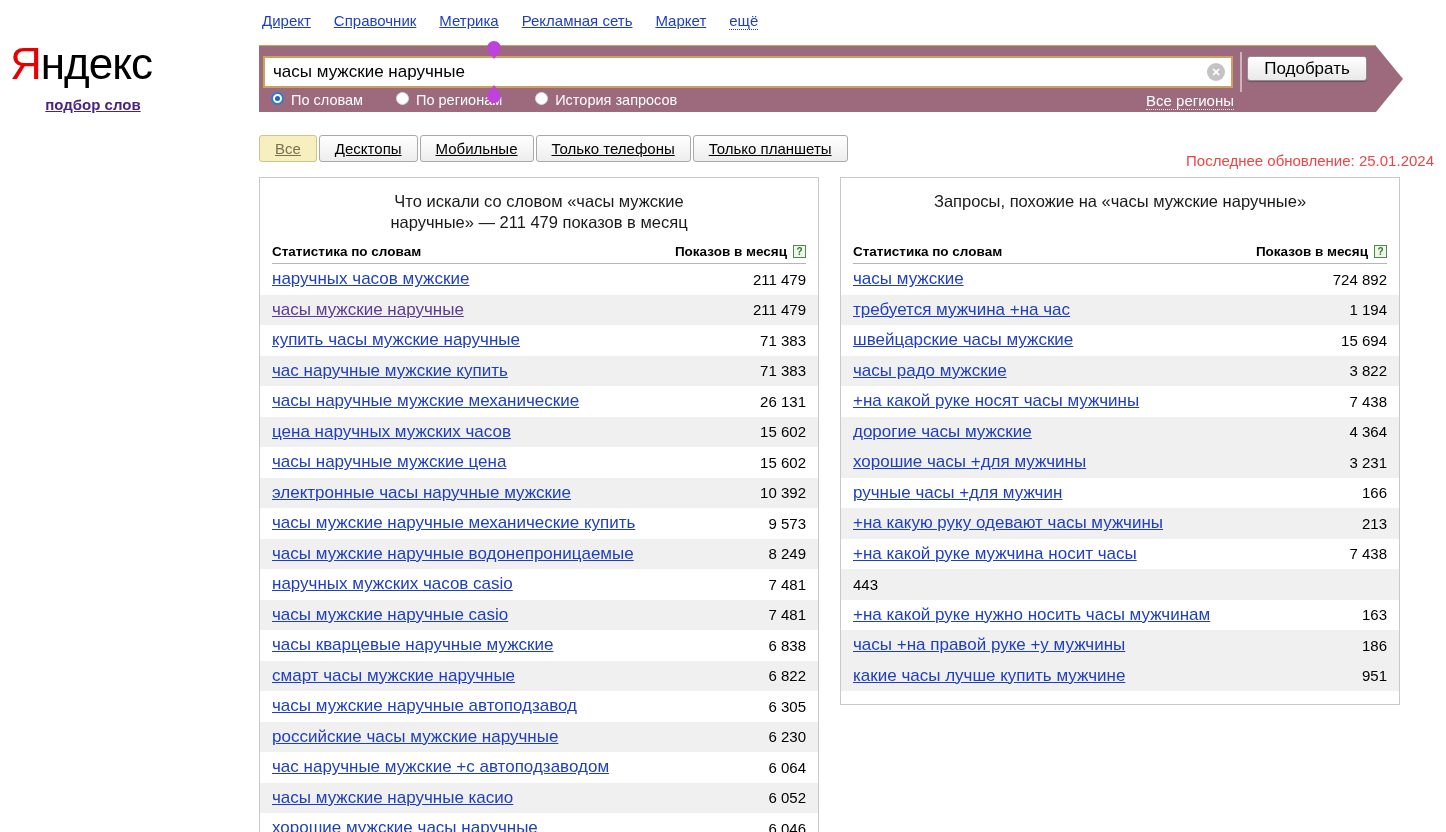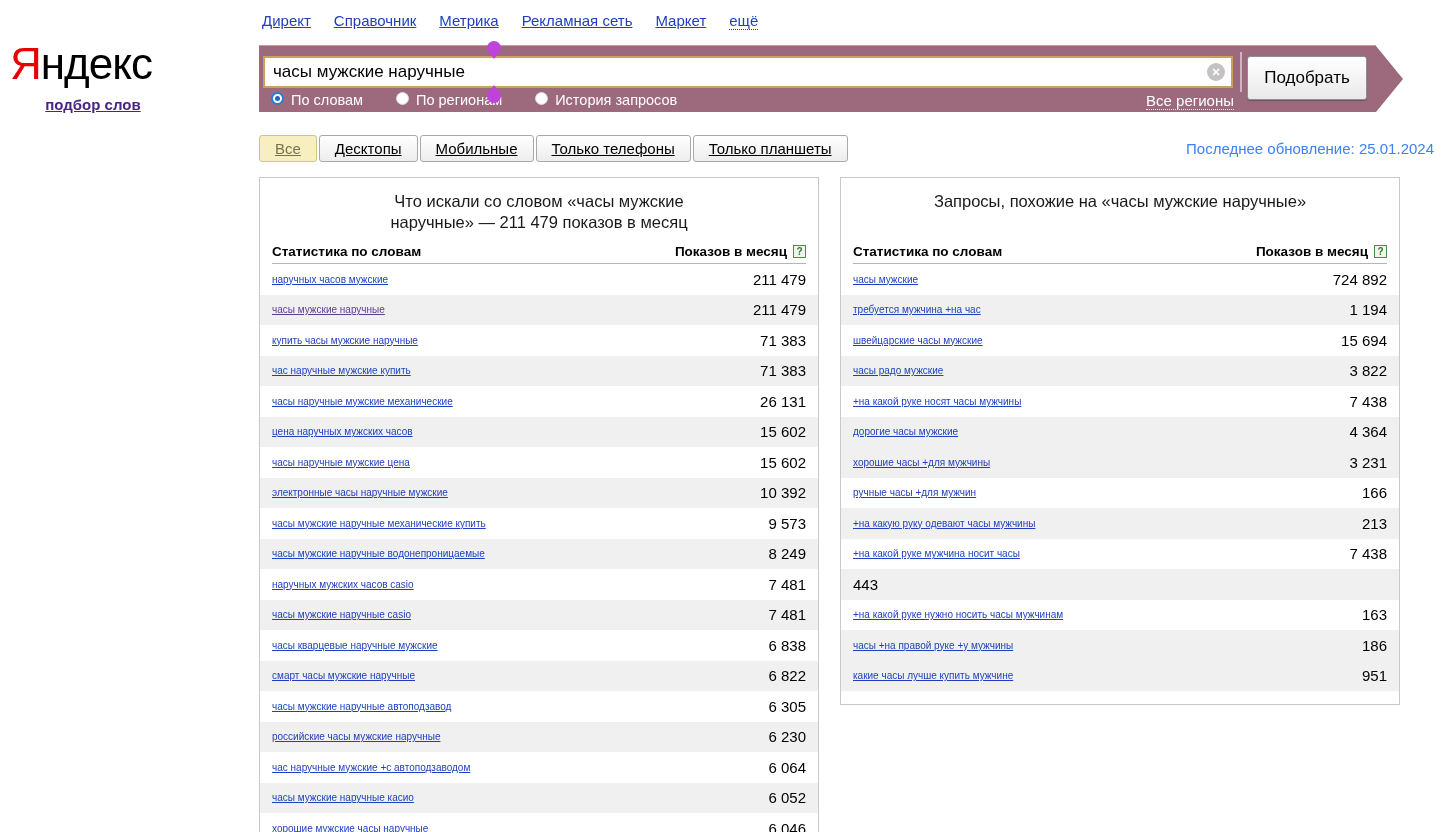--- a/index.html
+++ b/index.html
@@ -28,21 +28,21 @@
   .search-bar::after { content:""; position:absolute; right:-27px; top:0;
                 border-top:33.5px solid transparent; border-bottom:33.5px solid transparent;
                 border-left:27px solid var(--maroon); }
   .query-wrap { position:absolute; left:4px; top:10px; width:970px; height:32px; }
   .query-input { width:100%; height:100%; border:2px solid var(--tan); font-family:"Liberation Sans",sans-serif;
                 font-size:17px; padding:0 30px 0 8px; color:#000; outline:none; }
   .clear-btn { position:absolute; right:8px; top:7px; width:18px; height:18px; border-radius:50%;
                background:#c3c3c3; color:#fff; font-size:11px; font-weight:bold; text-align:center;
                line-height:18px; cursor:pointer; }
   .bar-sep { position:absolute; left:981px; top:6px; width:2px; height:40px; background:#cdb4bd; }
-  .submit-btn { position:absolute; left:988px; top:10px; width:120px; height:44px;
+  .submit-btn { position:absolute; left:988px; top:10px; width:120px; height:25px;
                 background:linear-gradient(#ffffff,#e9e9e9); border:1px solid #8f8f8f; border-radius:3px;
                 font-family:"Liberation Sans",sans-serif; font-size:17px; color:#000; cursor:pointer;
                 box-shadow:0 1px 1px rgba(0,0,0,.25); }
   .modes { position:absolute; left:12px; top:46px; display:flex; gap:33px; align-items:center; }
   .mode { display:flex; gap:7px; color:#fff; font-size:14.5px; cursor:pointer; }
   .radio { width:13px; height:13px; border-radius:50%; background:#fff; border:1px solid #d7d7d7; position:relative; }
   .radio.selected { border:2px solid #2a7fd4; }
   .radio.selected::after { content:""; position:absolute; left:2px; top:2px; width:5px; height:5px;
                 border-radius:50%; background:#1a66c0; }
   .regions-link { position:absolute; right:142px; top:46px; color:#fff; font-size:15px;
@@ -58,36 +58,36 @@
   .marker-bottom::before { content:""; position:absolute; left:2px; bottom:11px;
                 border-left:5px solid transparent; border-right:5px solid transparent;
                 border-bottom:7px solid var(--marker); }
 
   
   .tabs { position:absolute; left:259px; top:135px; display:flex; gap:2px; }
   .tab { height:27px; padding:0 15px; font-family:"Liberation Sans",sans-serif; font-size:15px;
          background:linear-gradient(#ffffff,#ededed); border:1px solid #a9a9a9; border-radius:3px;
          color:#000; cursor:pointer;text-decoration:underline; }
   .tab.selected { background:var(--tab-selected-bg); border-color:#cfc48a; color:#76714f; }
-  .last-update { position:absolute; right:12px; top:140px; font-size:15px; color:#3b82f6; }
+  .last-update { position:absolute; right:12px; top:152px; font-size:15px; color:#ef4444; }
 
   
   .panel { position:absolute; top:177px; width:560px; background:#fff; border:1px solid #c9c9c9; }
   .panel.left { left:259px; height:700px; }
   .panel.right { left:840px; padding-bottom:13px; }
   .title-box { height:42px; margin-top:13px; text-align:center; font-size:16.5px; line-height:21px; color:#1a1a1a; }
   .t-head { display:flex; justify-content:space-between; align-items:flex-end;
             margin:11px 12px 0 12px; padding-bottom:4px; border-bottom:1px solid #b5b5b5;
             font-size:13.5px; font-weight:bold; }
   .col-count { display:flex; align-items:center; gap:6px; }
   .help { display:inline-block; width:13px; height:13px; border:1px solid #4d884d; background:#eef5e9;
           color:#2f7a2f; font-size:10px; font-weight:bold; text-align:center; line-height:12px; cursor:pointer; }
   .t-row { display:flex; justify-content:space-between; align-items:center; height:30.5px; padding:0 12px; }
   .t-row.alt { background:var(--row-alt); }
-  .kw { color:var(--link); text-decoration:underline; font-size:10px; }
+  .kw { color:var(--link); text-decoration:underline; font-size:17px; }
   .kw.visited { color:var(--visited); }
   .cnt { font-size:15px; color:#000; white-space:nowrap; }
 </style>
 </head>
 <body>
 
 <nav class="top-nav">
     <a class="nav-link">Директ</a>
     <a class="nav-link">Справочник</a>
     <a class="nav-link">Метрика</a>

